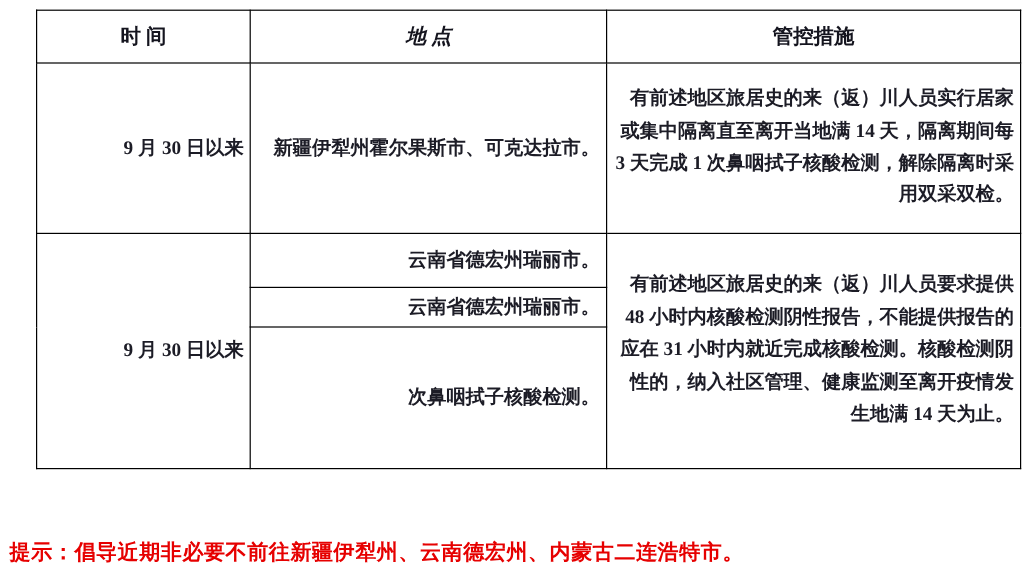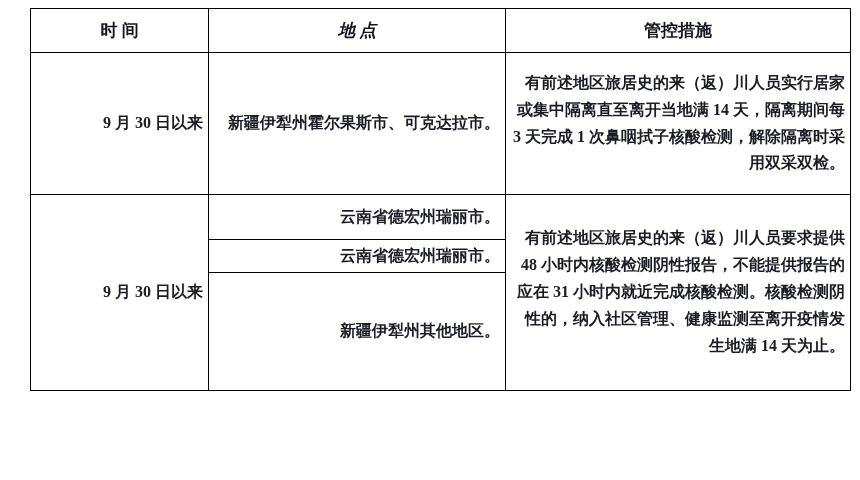--- a/index.html
+++ b/index.html
@@ -96,19 +96,20 @@
 
       <tr class="sub-1">
         <td class="time-cell" rowspan="3">9 月 30 日以来</td>
         <td class="place-cell">云南省德宏州瑞丽市。</td>
         <td class="measure-cell" rowspan="3">有前述地区旅居史的来（返）川人员要求提供 48 小时内核酸检测阴性报告，不能提供报告的应在 31 小时内就近完成核酸检测。核酸检测阴性的，纳入社区管理、健康监测至离开疫情发生地满 14 天为止。</td>
       </tr>
       <tr class="sub-2">
         <td class="place-cell">云南省德宏州瑞丽市。</td>
       </tr>
       <tr class="sub-3">
-        <td class="place-cell">新疆伊犁州其他地区。</td>
+        <td class="place-cell">次鼻咽拭子核酸检测。</td>
       </tr>
     </tbody>
   </table>
 
+  <div class="note">提示：倡导近期非必要不前往新疆伊犁州、云南德宏州、内蒙古二连浩特市。</div>
 
 </div>
 
 </body></html>

